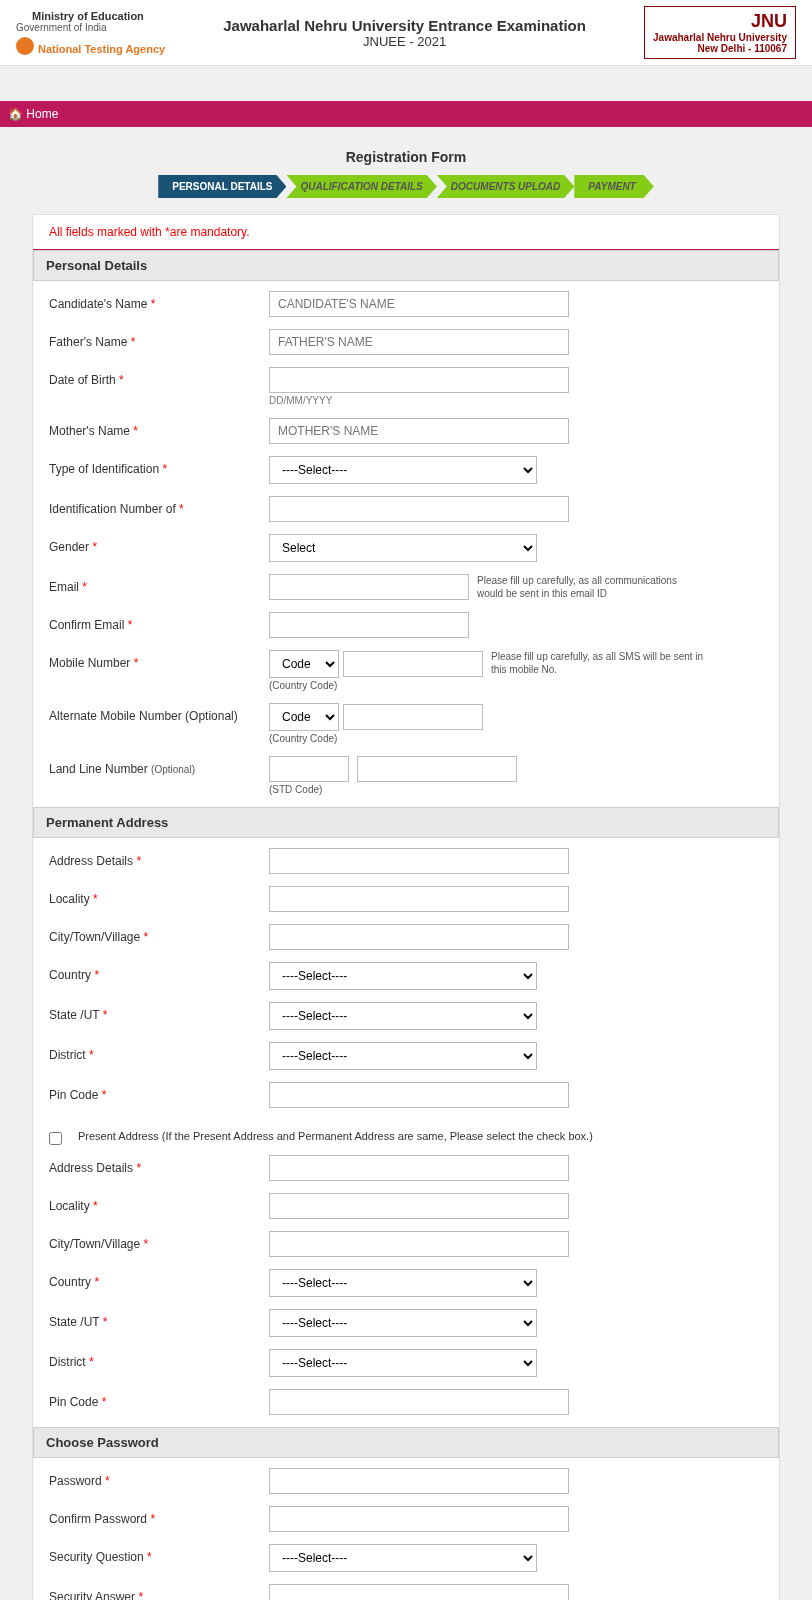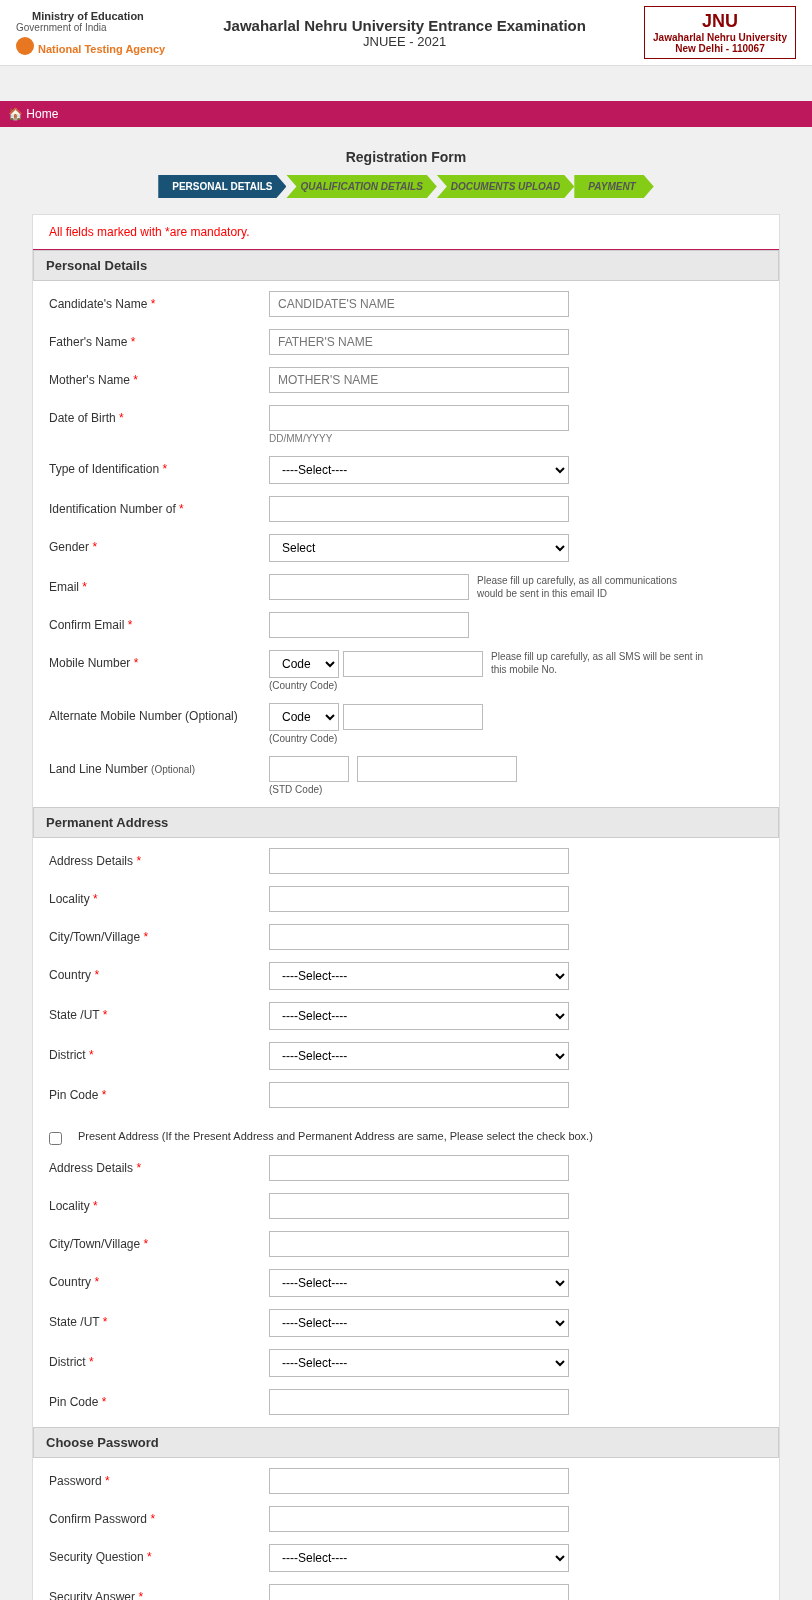--- a/index.html
+++ b/index.html
@@ -8,21 +8,21 @@
     
     .header { background: #fff; border-bottom: 1px solid #ddd; padding: 6px 16px; display: flex; align-items: center; justify-content: space-between; }
     .header-center { text-align: center; }
     .header-center .title { font-size: 15px; font-weight: bold; color: #333; }
     .header-center .subtitle { font-size: 13px; color: #333; }
     .logo-left { display: flex; flex-direction: column; align-items: flex-start; font-size: 10px; }
     .logo-left .ministry { font-weight: bold; font-size: 11px; padding-left: 16px; }
     .logo-left .gov { font-size: 10px; color: #555; }
     .nta-logo { display: flex; align-items: flex-end; gap: 4px; margin-top: 4px; }
     .nta-text { color: #e87722; font-weight: bold; font-size: 11px; }
-    .logo-right { text-align: center; }
+    .logo-right { text-align: right; }
     .jnu-logo-box { border: 1px solid #8b0000; padding: 4px 8px; display: inline-block; }
     .jnu-logo-text { color: #8b0000; font-weight: bold; font-size: 10px; }
 
     
     .nav { background: #be185d; padding: 6px 8px; margin-top: 35px; }
     .nav a { color: #fff; text-decoration: none; font-size: 12px; }
 
     
     .page-content { max-width: 780px; margin: 0 auto; padding: 10px 16px 30px; }
     .page-title { text-align: center; font-size: 14px; font-weight: bold; margin: 12px 0 10px; color: #333; }
@@ -60,21 +60,21 @@
 
     .input-full { width: 300px; }
     .input-medium { width: 200px; }
 
     select {
       border: 1px solid #bbb;
       padding: 5px 8px;
       font-size: 12px;
       background: #fff;
       outline: none;
-      width: 300px;
+      width: 268px;
     }
 
     .hint-text { font-size: 10px; color: #555; max-width: 220px; margin-left: 8px; line-height: 1.3; }
     .sub-label { font-size: 10px; color: #555; margin-top: 2px; }
 
     .code-select { width: 70px; }
 
     .dob-row { display: flex; flex-direction: column; }
     .dob-hint { font-size: 10px; color: #777; margin-top: 2px; }
 
@@ -166,34 +166,34 @@
         <div class="form-label">
           <span>Father's Name</span> <span class="req">*</span>
         </div>
         <div class="form-controls">
           <input type="text" class="input-full" placeholder="FATHER'S NAME" style="">
         </div>
       </div>
 
       <div class="form-row">
         <div class="form-label">
+          <span>Date of Birth</span> <span class="req">*</span>
+        </div>
+        <div class="form-controls dob-row">
+          <input type="text" class="input-full" style="">
+          <span class="dob-hint">DD/MM/YYYY</span>
+        </div>
+      </div>
+
+      <div class="form-row">
+        <div class="form-label">
           <span>Mother's Name</span> <span class="req">*</span>
         </div>
         <div class="form-controls">
           <input type="text" class="input-full" placeholder="MOTHER'S NAME" style="">
-        </div>
-      </div>
-
-      <div class="form-row">
-        <div class="form-label">
-          <span>Date of Birth</span> <span class="req">*</span>
-        </div>
-        <div class="form-controls dob-row">
-          <input type="text" class="input-full" style="">
-          <span class="dob-hint">DD/MM/YYYY</span>
         </div>
       </div>
 
       <div class="form-row">
         <div class="form-label">
           <span>Type of Identification</span> <span class="req">*</span>
         </div>
         <div class="form-controls">
           <select>
             <option>----Select----</option>

